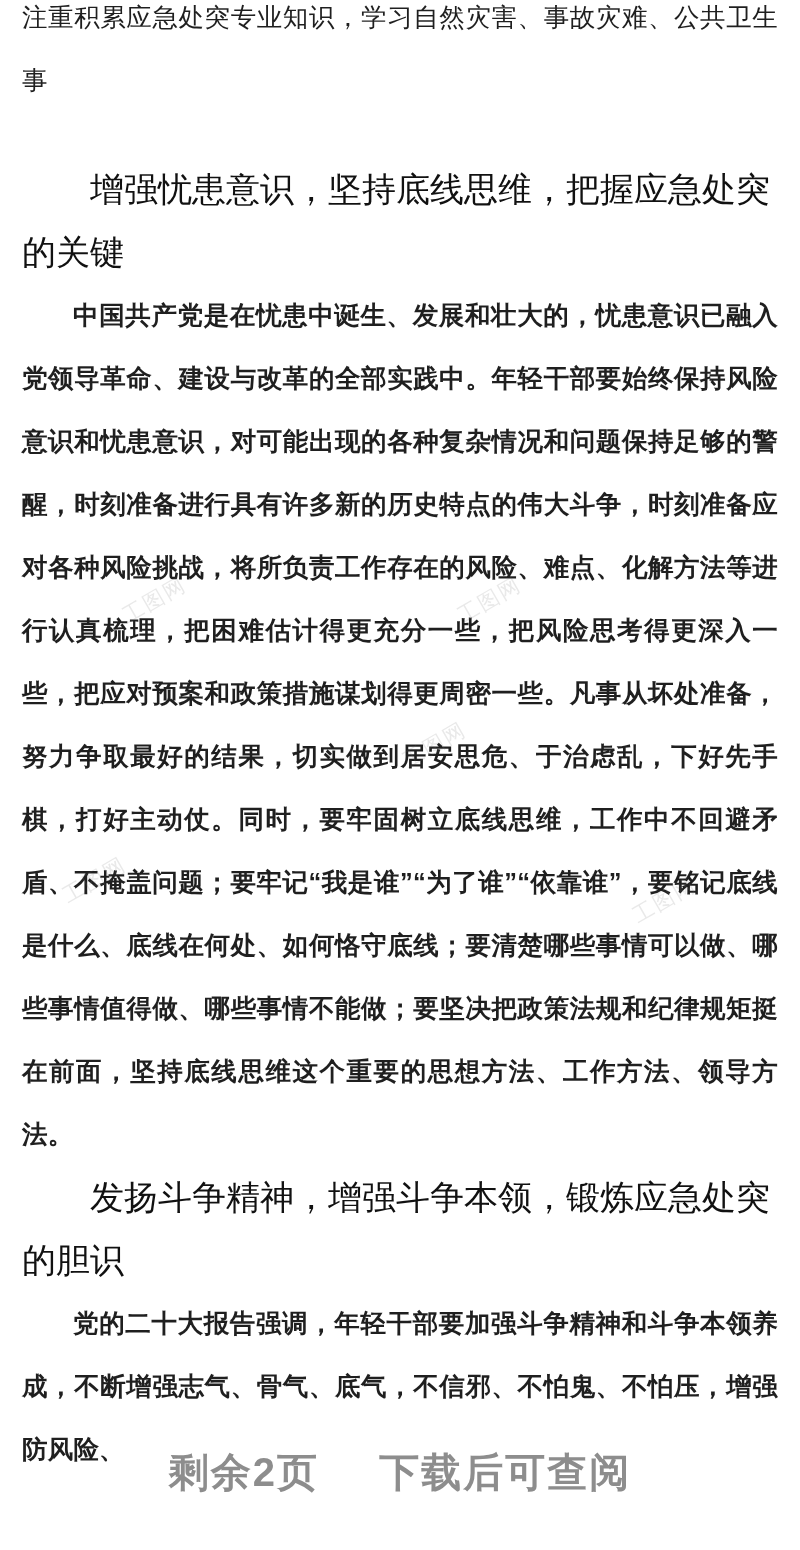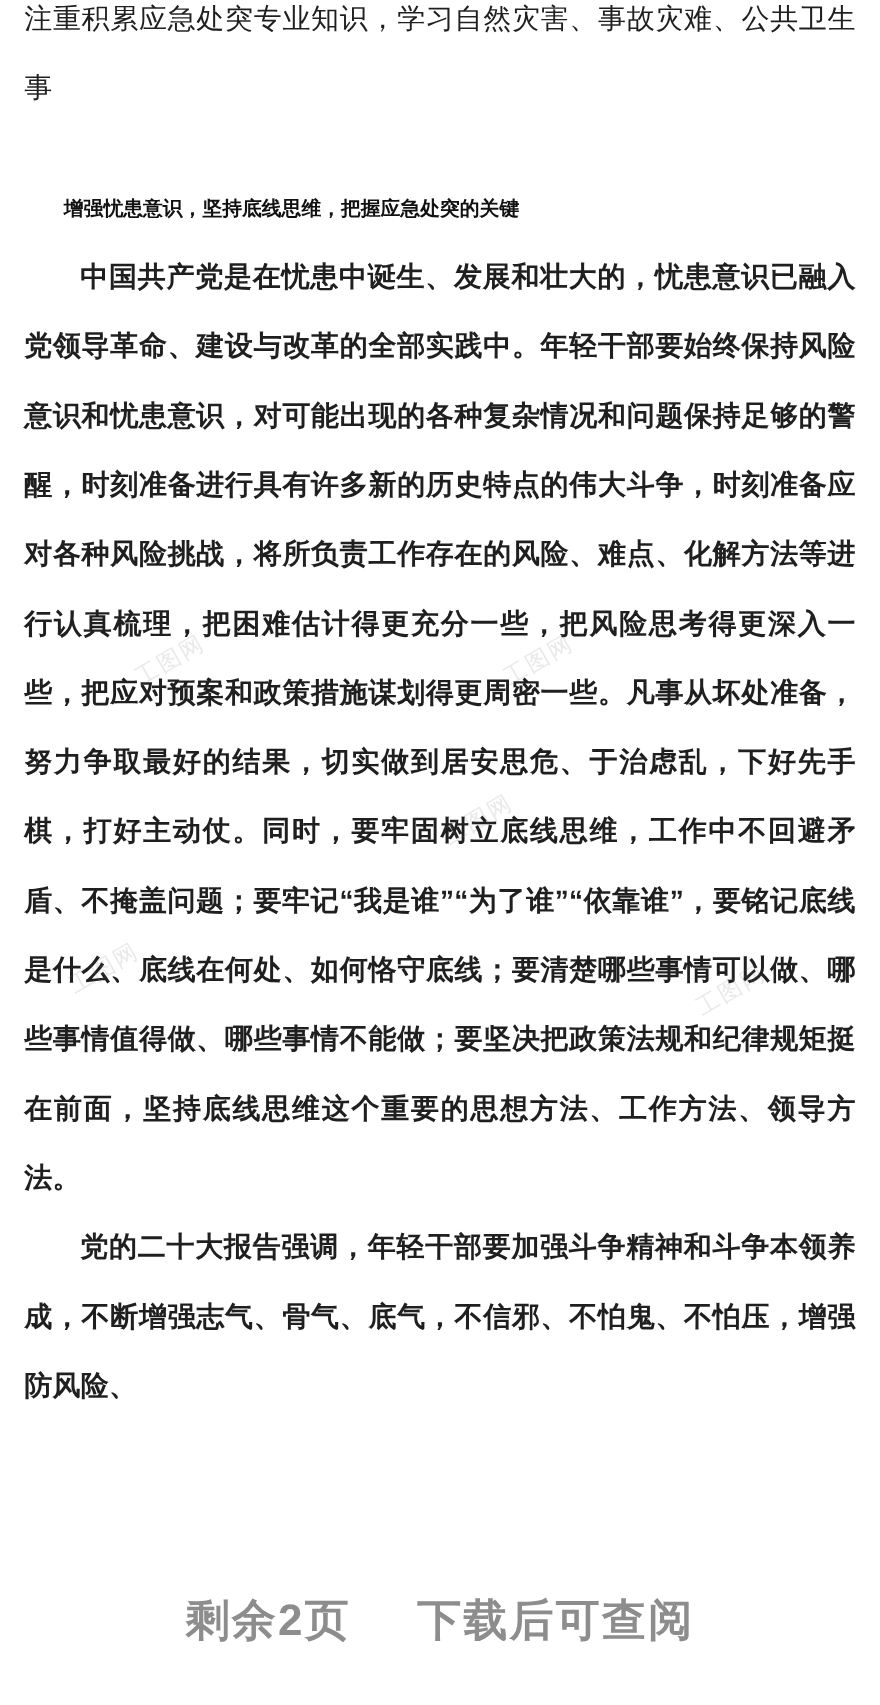--- a/index.html
+++ b/index.html
@@ -29,23 +29,23 @@
     text-justify: inter-ideograph;
     letter-spacing: 0.2px;
     margin: 0;
     color: #1f1f1f;
   }
   .para.indent {
     text-indent: 2em;
     font-weight: bold;
   }
   .heading {
-    font-size: 18px;
+    font-size: 34px;
     line-height: 63px;
-    font-weight: bold;
+    font-weight: normal;
     text-indent: 2em;
     margin: 0;
     color: #111111;
   }
   .frag-top {
     margin-top: -14px;
   }
   .spacer-gap {
     height: 46px;
   }
@@ -100,20 +100,21 @@
 
   <p class="para frag-top">注重积累应急处突专业知识，学习自然灾害、事故灾难、公共卫生事</p>
 
   <div class="spacer-gap"></div>
 
 
   <p class="heading">增强忧患意识，坚持底线思维，把握应急处突的关键</p>
 
   <p class="para indent">中国共产党是在忧患中诞生、发展和壮大的，忧患意识已融入党领导革命、建设与改革的全部实践中。年轻干部要始终保持风险意识和忧患意识，对可能出现的各种复杂情况和问题保持足够的警醒，时刻准备进行具有许多新的历史特点的伟大斗争，时刻准备应对各种风险挑战，将所负责工作存在的风险、难点、化解方法等进行认真梳理，把困难估计得更充分一些，把风险思考得更深入一些，把应对预案和政策措施谋划得更周密一些。凡事从坏处准备，努力争取最好的结果，切实做到居安思危、于治虑乱，下好先手棋，打好主动仗。同时，要牢固树立底线思维，工作中不回避矛盾、不掩盖问题；要牢记“我是谁”“为了谁”“依靠谁”，要铭记底线是什么、底线在何处、如何恪守底线；要清楚哪些事情可以做、哪些事情值得做、哪些事情不能做；要坚决把政策法规和纪律规矩挺在前面，坚持底线思维这个重要的思想方法、工作方法、领导方法。</p>
 
+  <p class="heading">发扬斗争精神，增强斗争本领，锻炼应急处突的胆识</p>
 
   <p class="para indent">党的二十大报告强调，年轻干部要加强斗争精神和斗争本领养成，不断增强志气、骨气、底气，不信邪、不怕鬼、不怕压，增强防风险、</p>
 
   <div class="footer">
     <span>剩余2页</span>
     <span class="gap"></span>
     <span>下载后可查阅</span>
   </div>
 
 </div>

